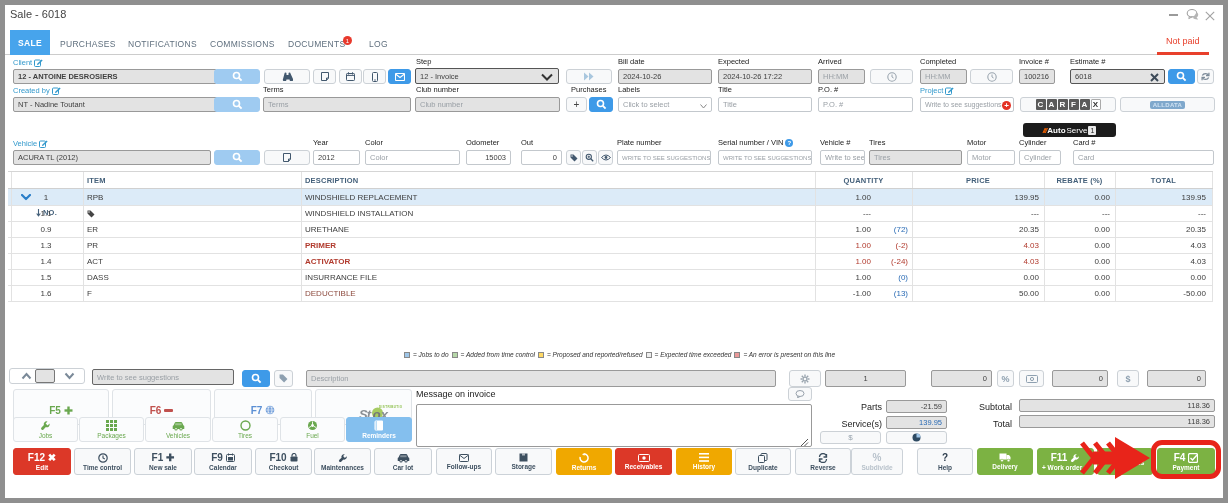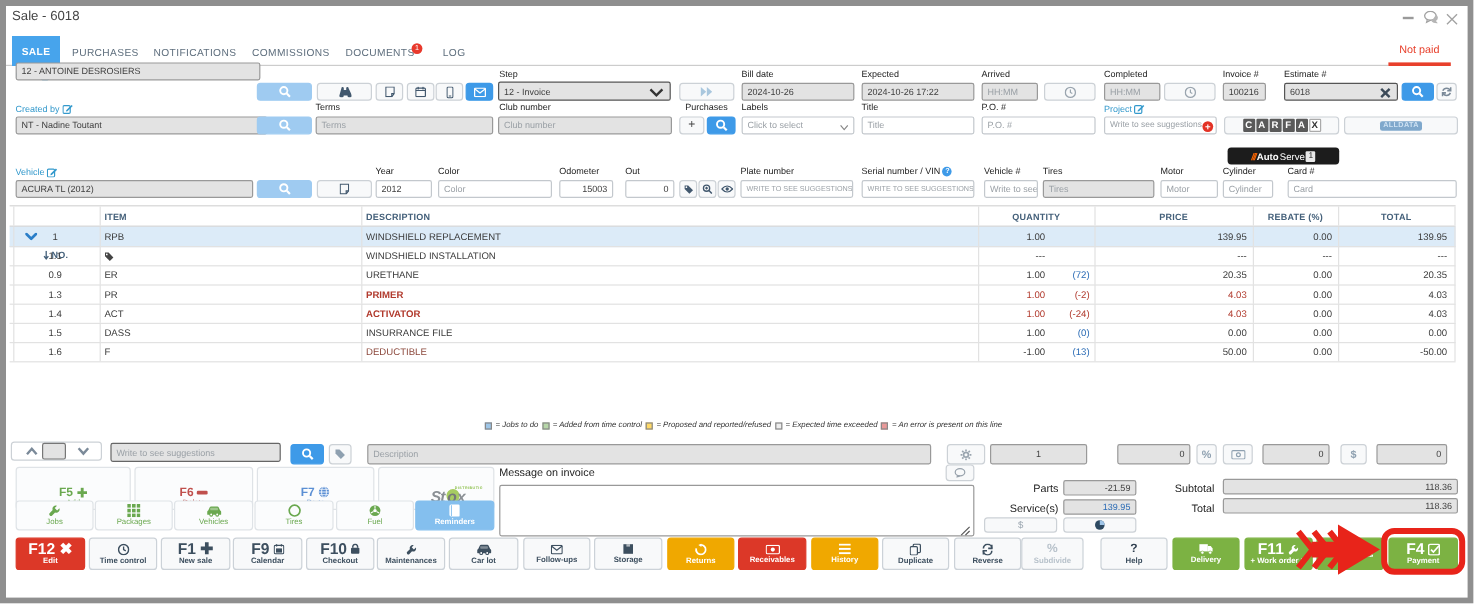--- a/index.html
+++ b/index.html
@@ -51,21 +51,21 @@
 <div class="abs" style="left:343px;top:36px;width:9px;height:9px;border-radius:50%;background:#e8392c;color:#fff;font-size:6px;display:flex;align-items:center;justify-content:center;">1</div>
 <div class="abs tabtxt" style="left:369px;top:39px;">LOG</div>
 <div class="abs" style="left:1166px;top:36px;font-size:9px;color:#e8402c;">Not paid</div>
 <div class="abs" style="left:1157px;top:52px;width:52px;height:3px;background:#e8402c;"></div>
 <style>.tabtxt{font-size:8.5px;color:#5f6f7e;letter-spacing:.3px;}</style>
 
 <div class="lbl bl" style="left:13px;top:58px;display:flex;align-items:center;">Client<svg width="9" height="9" viewBox="0 0 9 9" style="margin-left:2px;">
       <rect x="0.5" y="2" width="6" height="6.5" rx="1" fill="none" stroke="#39c" stroke-width="1"></rect>
       <path d="M3.2 5.8 L7.6 1.4 L8.6 2.4 L4.2 6.8 L3 7 Z" fill="#39c"></path>
     </svg></div>
-<div class="inp" style="left:13px;top:52px;width:204px;">12 - ANTOINE DESROSIERS</div>
+<div class="inp" style="left:13px;top:69px;width:204px;font-weight:bold;">12 - ANTOINE DESROSIERS</div>
 <div class="btn sblue" style="left:214px;top:69px;width:46px;height:15px;">
     <svg width="11" height="11" viewBox="0 0 11 11">
       <circle cx="4.5" cy="4.5" r="3" fill="none" stroke="#fff" stroke-width="1.6"></circle>
       <line x1="7" y1="7" x2="9.6" y2="9.6" stroke="#fff" stroke-width="1.8"></line>
     </svg>
   </div>
 <div class="btn" style="left:264px;top:69px;width:46px;height:15px;">
     <svg width="11" height="9" viewBox="0 0 11 9">
       <path d="M1 7 L2.5 1.5 a1 1 0 0 1 2 0 V3 h2 V1.5 a1 1 0 0 1 2 0 L11 7 a1.8 1.8 0 1 1 -3.4 0.5 h-3.2 A1.8 1.8 0 1 1 1 7 Z" fill="#42586e"></path>
     </svg>
@@ -673,21 +673,21 @@
       <path d="M4.5 4.5 L4.5 0.5 A4 4 0 0 1 8.5 4.5 Z" fill="#9fc5e8"></path>
     </svg>
   </div>
 <div class="abs" style="left:940px;top:402px;width:72px;text-align:right;font-size:9px;color:#222;">Subtotal</div>
 <div class="inp rt" style="left:1019px;top:399px;width:196px;height:13px;">118.36</div>
 <div class="abs" style="left:940px;top:419px;width:72px;text-align:right;font-size:9px;color:#222;">Total</div>
 <div class="inp rt" style="left:1019px;top:415px;width:196px;height:13px;">118.36</div>
 
 <style>
 .bb { position:absolute; top:448px; height:27px; border:1px solid #ccd2d8; background:#f8f9fa; border-radius:3px; display:flex; flex-direction:column; align-items:center; justify-content:center; gap:1px; color:#3d4f5f; }
-.bb .k { font-size:13px; font-weight:bold; line-height:10px; display:flex; align-items:center; gap:3px; }
+.bb .k { font-size:10px; font-weight:bold; line-height:10px; display:flex; align-items:center; gap:3px; }
 .bb .s { font-size:6.5px; font-weight:bold; line-height:7px; }
 .bb.red { background:#dc3828; border-color:#dc3828; color:#fff; }
 .bb.yel { background:#f0a800; border-color:#f0a800; color:#fff; }
 .bb.grn { background:#7cb243; border-color:#7cb243; color:#fff; }
 .bb.dis { color:#b8c2cb; }
 </style>
 <div class="bb red" style="left:13px;width:58px;">
     <span class="k">F12 ✖</span>
     <span class="s">Edit</span>
   </div>

